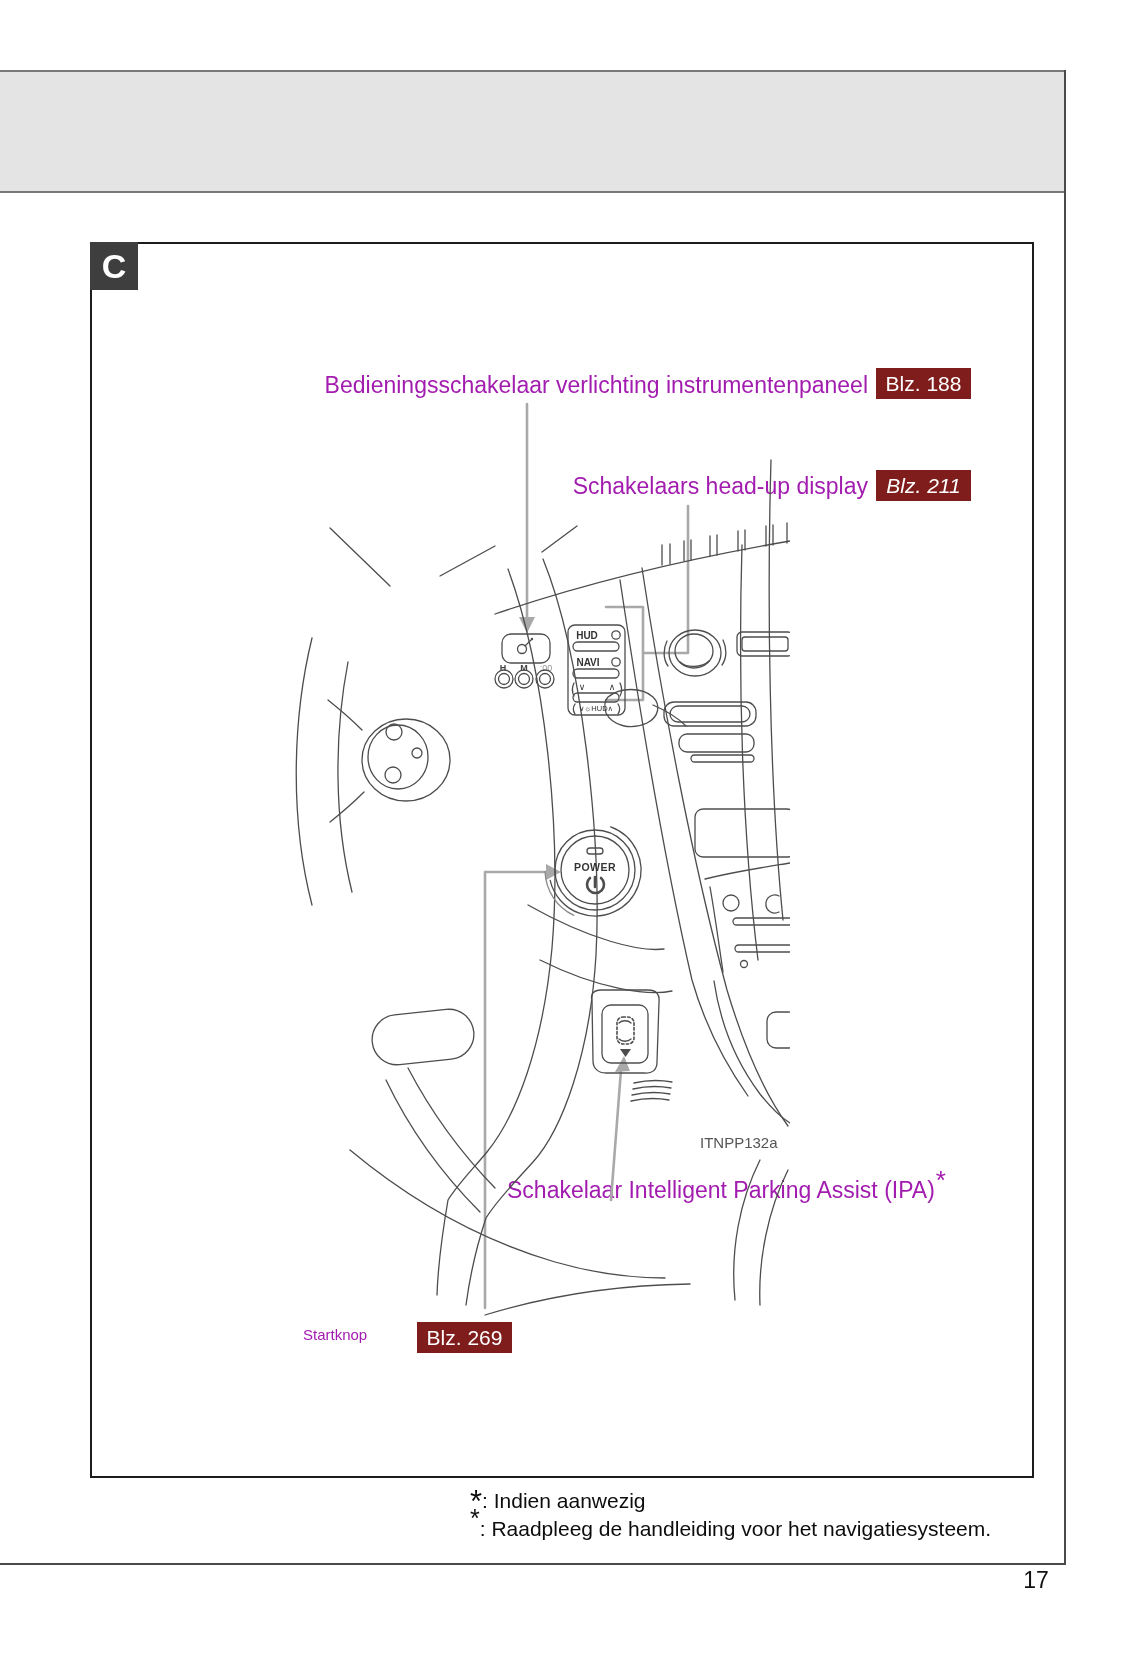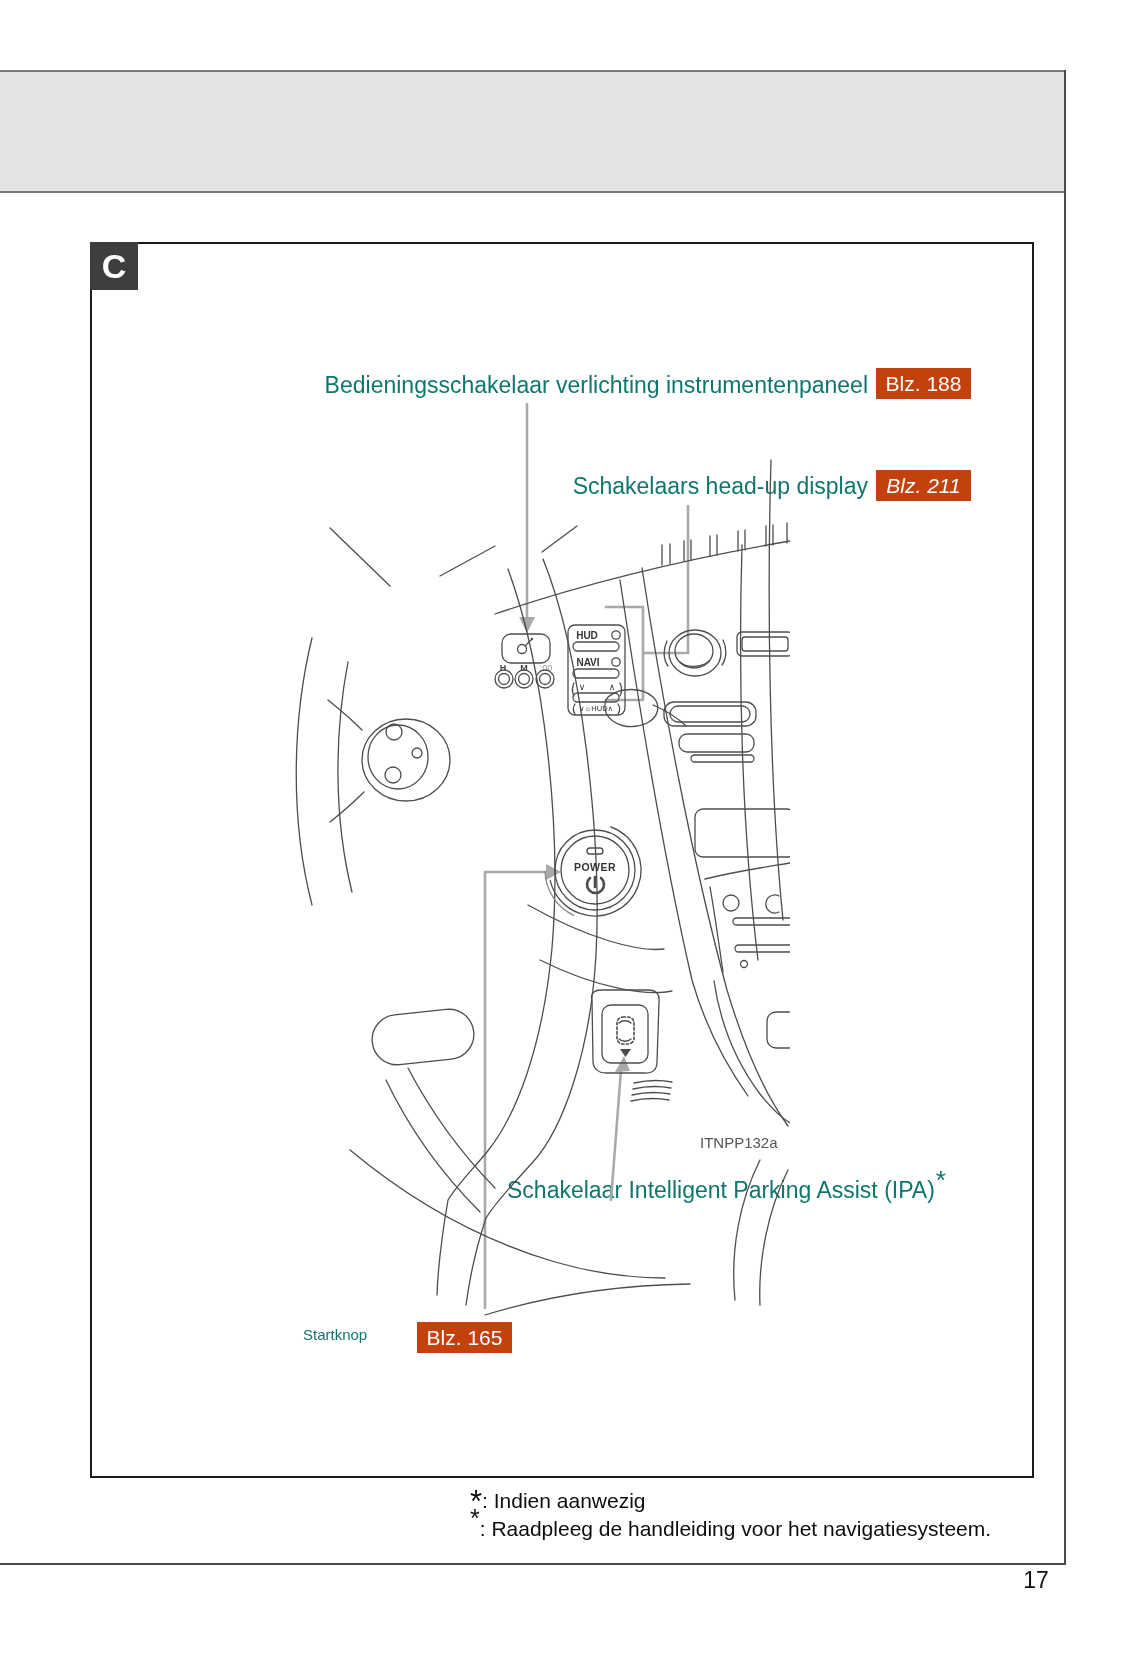--- a/index.html
+++ b/index.html
@@ -19,29 +19,29 @@
 
   .frame {
     left:90px; top:242px; width:944px; height:1236px;
     border:2px solid #1c1c1c; box-sizing:border-box; background:#fff;
   }
   .section-tab {
     left:90px; top:242px; width:48px; height:48px; background:#3e3e3e;
     color:#fff; font-size:34px; font-weight:bold; text-align:center; line-height:48px;
   }
 
-  .callout { white-space:nowrap; font-size:23px; color:#0f766e; }
+  .callout { white-space:nowrap; font-size:23px; color:#a21caf; }
   .callout-1 { right:274px; top:372px; }
   .callout-2 { right:274px; top:473px; }
   .callout-ipa { left:507px; top:1174px; }
   .callout-start { left:303px; top:1326px; font-size:15px; }
   .callout .sup-star { font-size:26px; position:relative; top:-9px; margin-left:1px; }
 
   .badge {
-    width:95px; height:31px; background:#c2410c; color:#ffffff;
+    width:95px; height:31px; background:#7f1d1d; color:#ffffff;
     font-size:21px; text-align:center; line-height:31px; white-space:nowrap;
   }
   .badge-1 { left:876px; top:368px; }
   .badge-2 { left:876px; top:470px;font-style:italic; }
   .badge-3 { left:417px; top:1322px; }
 
   .footnote { white-space:nowrap; color:#0d0d0d; }
   .footnote-1 { left:470px; top:1482px; }
   .footnote-1 .marker { font-size:31px; line-height:1; position:relative; top:4px; }
   .footnote-1 .text { font-size:21px;margin-top:8px; }
@@ -65,21 +65,21 @@
 
 <div class="abs callout callout-1">Bedieningsschakelaar verlichting instrumentenpaneel</div>
 <div class="abs badge badge-1">Blz. 188</div>
 
 <div class="abs callout callout-2">Schakelaars head-up display</div>
 <div class="abs badge badge-2">Blz. 211</div>
 
 <div class="abs callout callout-ipa"><span>Schakelaar Intelligent Parking Assist (IPA)</span><span class="sup-star">*</span></div>
 
 <div class="abs callout callout-start">Startknop</div>
-<div class="abs badge badge-3">Blz. 165</div>
+<div class="abs badge badge-3">Blz. 269</div>
 
 <div class="abs footnote footnote-1"><span class="marker">*</span><span class="text">: Indien aanwezig</span></div>
 <div class="abs footnote footnote-2"><span class="marker">*</span><span class="text">: Raadpleeg de handleiding voor het navigatiesysteem.</span></div>
 
 <div class="abs page-number">17</div>
 
 <svg class="diagram" viewBox="0 0 500 920" fill="none" stroke="#4d4d4d" stroke-width="1.3" stroke-linecap="round" stroke-linejoin="round">
 
   <g stroke="#a9a9a9" stroke-width="2.6">
     <line x1="237" y1="4" x2="237" y2="219"></line>

